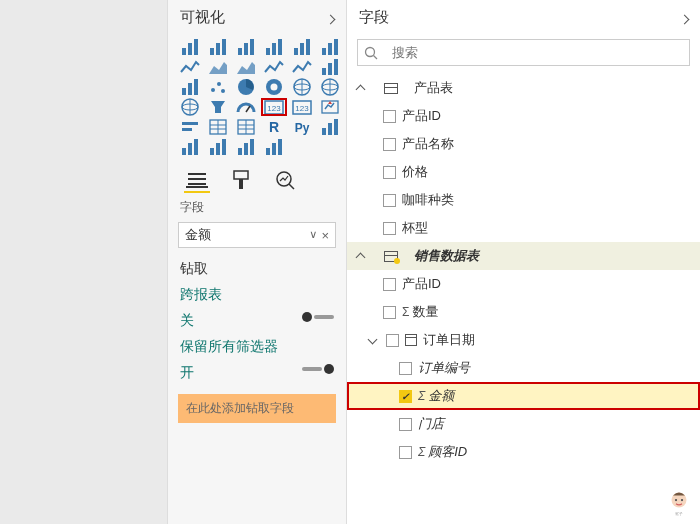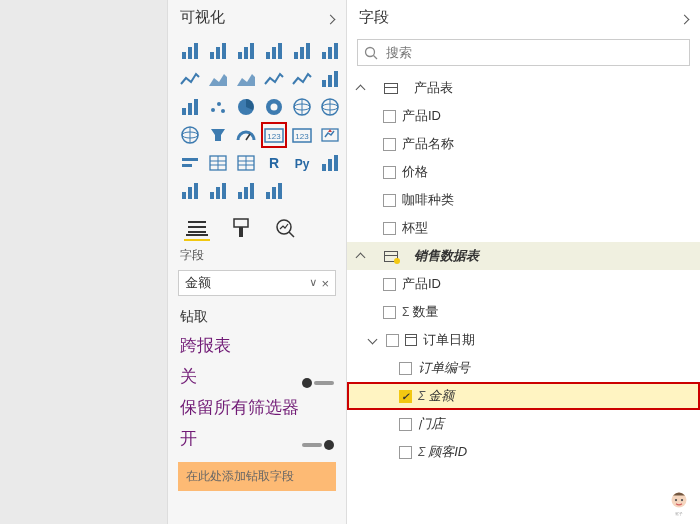--- a/index.html
+++ b/index.html
@@ -78,21 +78,21 @@
   
   .viz-gallery {
     padding: 4px 10px 8px 10px;
     display: grid;
     grid-template-columns: repeat(6, 24px);
     gap: 4px 4px;
     justify-content: start;
   }
   .viz-icon {
     width: 24px;
-    height: 24px;
+    height: 16px;
     display: flex;
     align-items: center;
     justify-content: center;
     cursor: pointer;
     position: relative;
   }
   .viz-icon svg { display: block; }
   .viz-icon.highlighted {
     outline: 2px solid #c00;
     outline-offset: -1px;
@@ -135,24 +135,24 @@
     color: #666;
   }
   .sub-header {
     padding: 6px 12px 4px 12px;
     font-weight: 400;
     font-size: 14px;
   }
   .drill-row {
     display: flex;
     justify-content: space-between;
-    align-items: flex-end;
+    align-items: flex-start;
     padding: 4px 12px;
-    font-size: 17px;
-    color: #701a75;
+    font-size: 14px;
+    color: #0f766e;
   }
   .toggle-off {
     display: inline-flex;
     align-items: center;
     gap: 2px;
   }
   .toggle-off .track {
     width: 20px;
     height: 4px;
     background: #999;
@@ -189,21 +189,21 @@
     font-size: 12px;
     color: #666;
   }
   
   .search-box {
     margin: 4px 10px 8px 10px;
     border: 1px solid #ccc;
     display: flex;
     align-items: center;
     padding: 4px 6px;
-    gap: 6px;
+    gap: 12px;
     color: #888;
   }
   .search-box input {
     border: none;
     outline: none;
     flex: 1;
     font-size: 13px;
     color: #333;
     background: transparent;
   }

